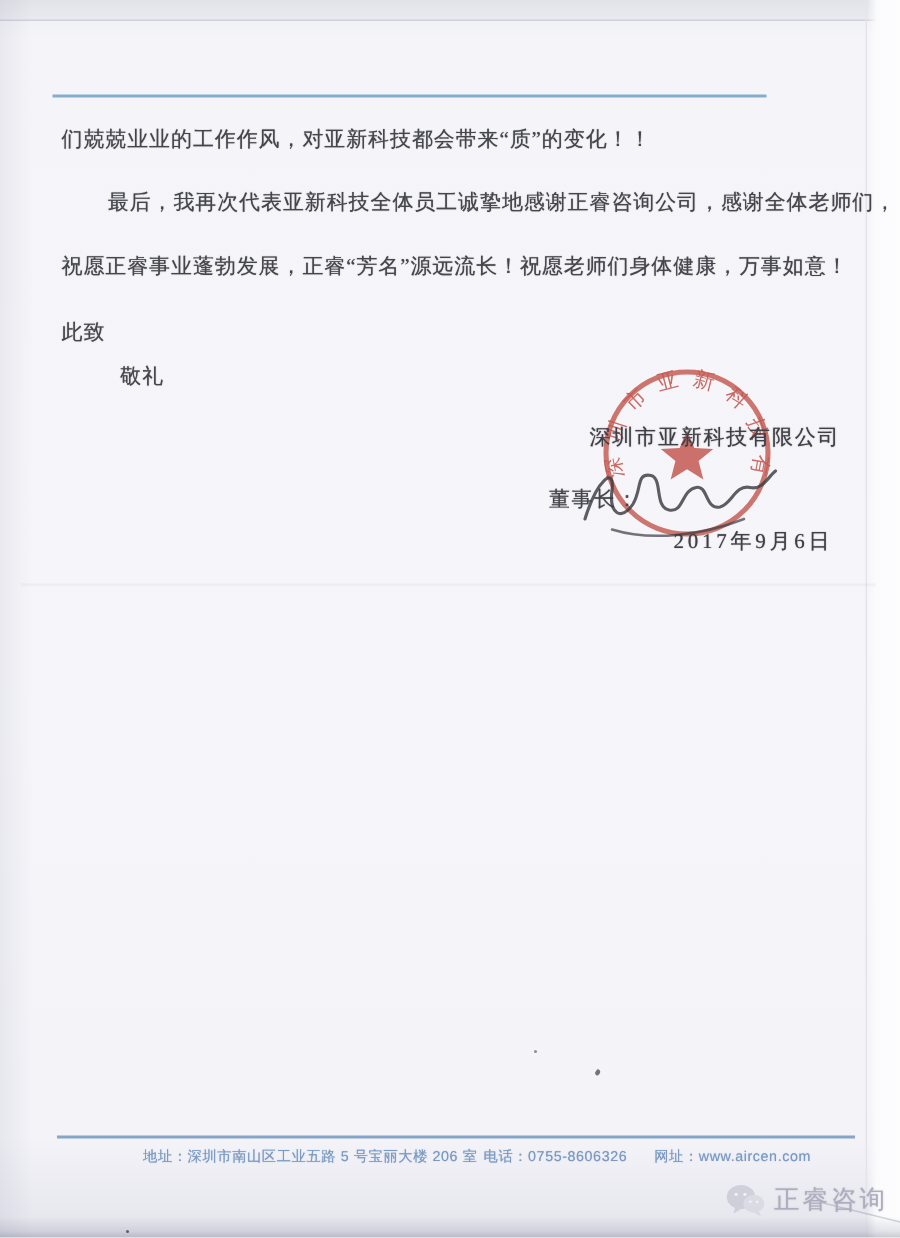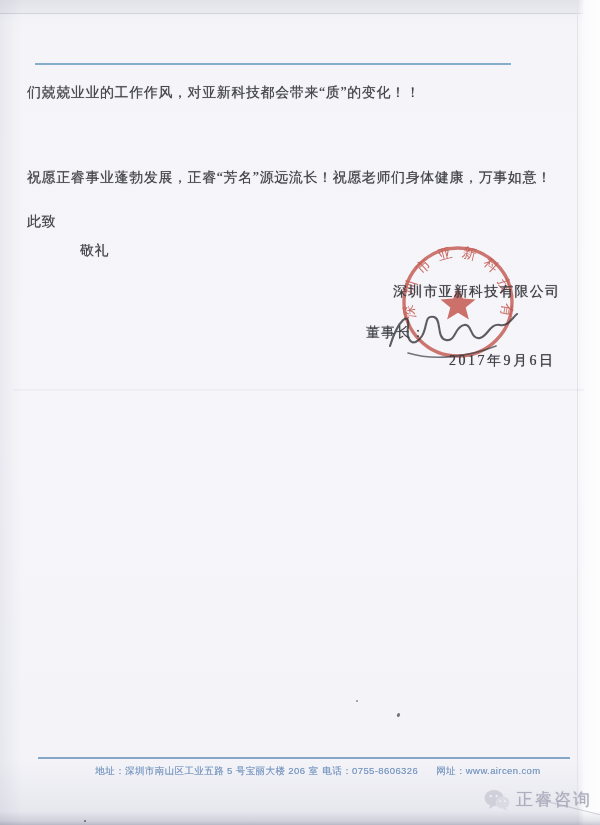--- a/index.html
+++ b/index.html
@@ -73,21 +73,21 @@
     margin-top:2px;
     text-shadow:0 0 .7px rgba(90,144,188,.85);
   }
   .header-rule{
     position:absolute;left:35px;top:63px;width:476px;height:2px;
     background:#7ca6c9;filter:blur(.35px);opacity:.9;
   }
 
   
   .bodyline{
-    position:absolute;left:27px;width:552px;
+    position:absolute;left:41px;width:552px;
     font-size:14px;letter-spacing:.6px;color:#45454c;
     text-shadow:0 0 .7px rgba(70,70,80,.75);
     white-space:nowrap;
   }
   .l1{top:84px;}
   .l2{top:126px;text-indent:2.2em;}
   .l3{top:169px;}
   .l4{top:197px;margin-top:16px;}
   .l5{top:242px;left:80px;}
 
@@ -156,20 +156,21 @@
   <div class="left-shade"></div>
   <div class="crease-mid"></div>
   <div class="corner-crease"></div>
   <div class="speck s1"></div>
   <div class="speck s2"></div>
   <div class="speck s3"></div>
 
   <div class="header-rule"></div>
 
   <div class="bodyline l1">们兢兢业业的工作作风，对亚新科技都会带来“质”的变化！！</div>
+  <div class="bodyline l2">最后，我再次代表亚新科技全体员工诚挚地感谢正睿咨询公司，感谢全体老师们，</div>
   <div class="bodyline l3">祝愿正睿事业蓬勃发展，正睿“芳名”源远流长！祝愿老师们身体健康，万事如意！</div>
   <div class="bodyline l4">此致</div>
   <div class="bodyline l5">敬礼</div>
 
   <div class="sign-company">深圳市亚新科技有限公司</div>
   <div class="sign-title">董事长：</div>
   <div class="sign-date">2017年9月6日</div>
 
   <svg class="seal" viewBox="0 0 120 120">
     <circle cx="60" cy="60" r="54" fill="none" stroke="#c4453a" stroke-width="3.4" opacity="0.82"></circle>

